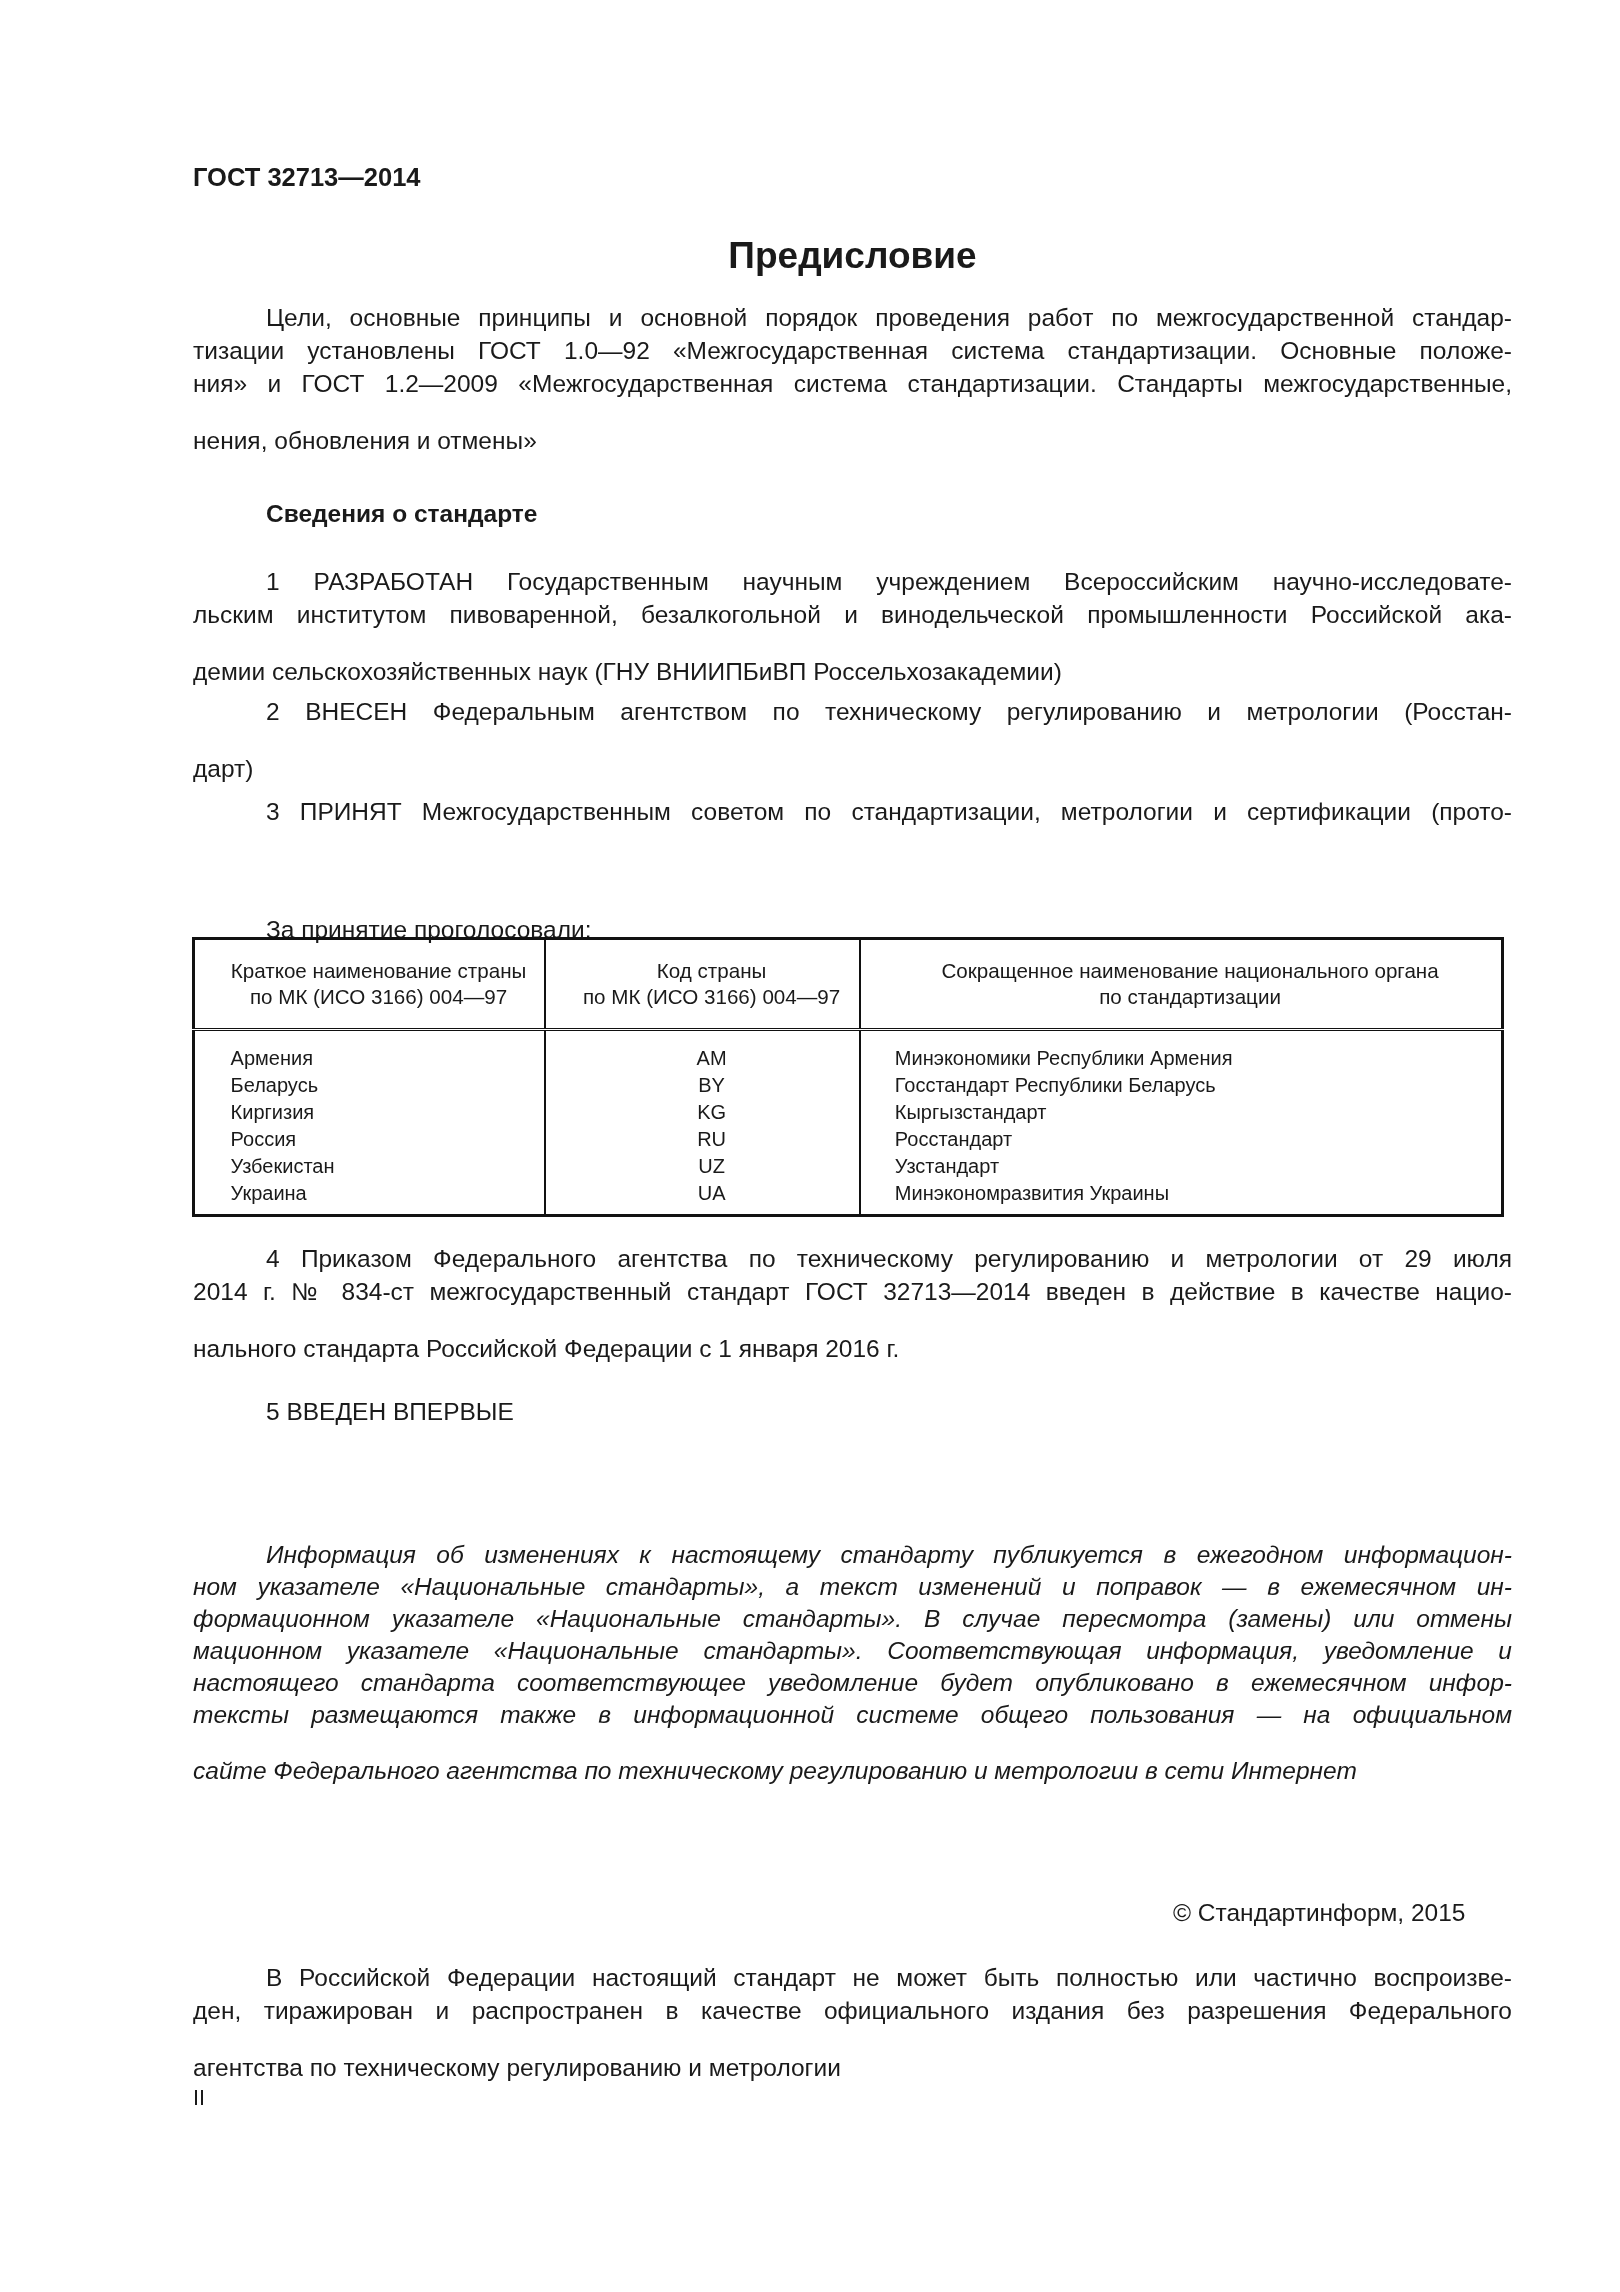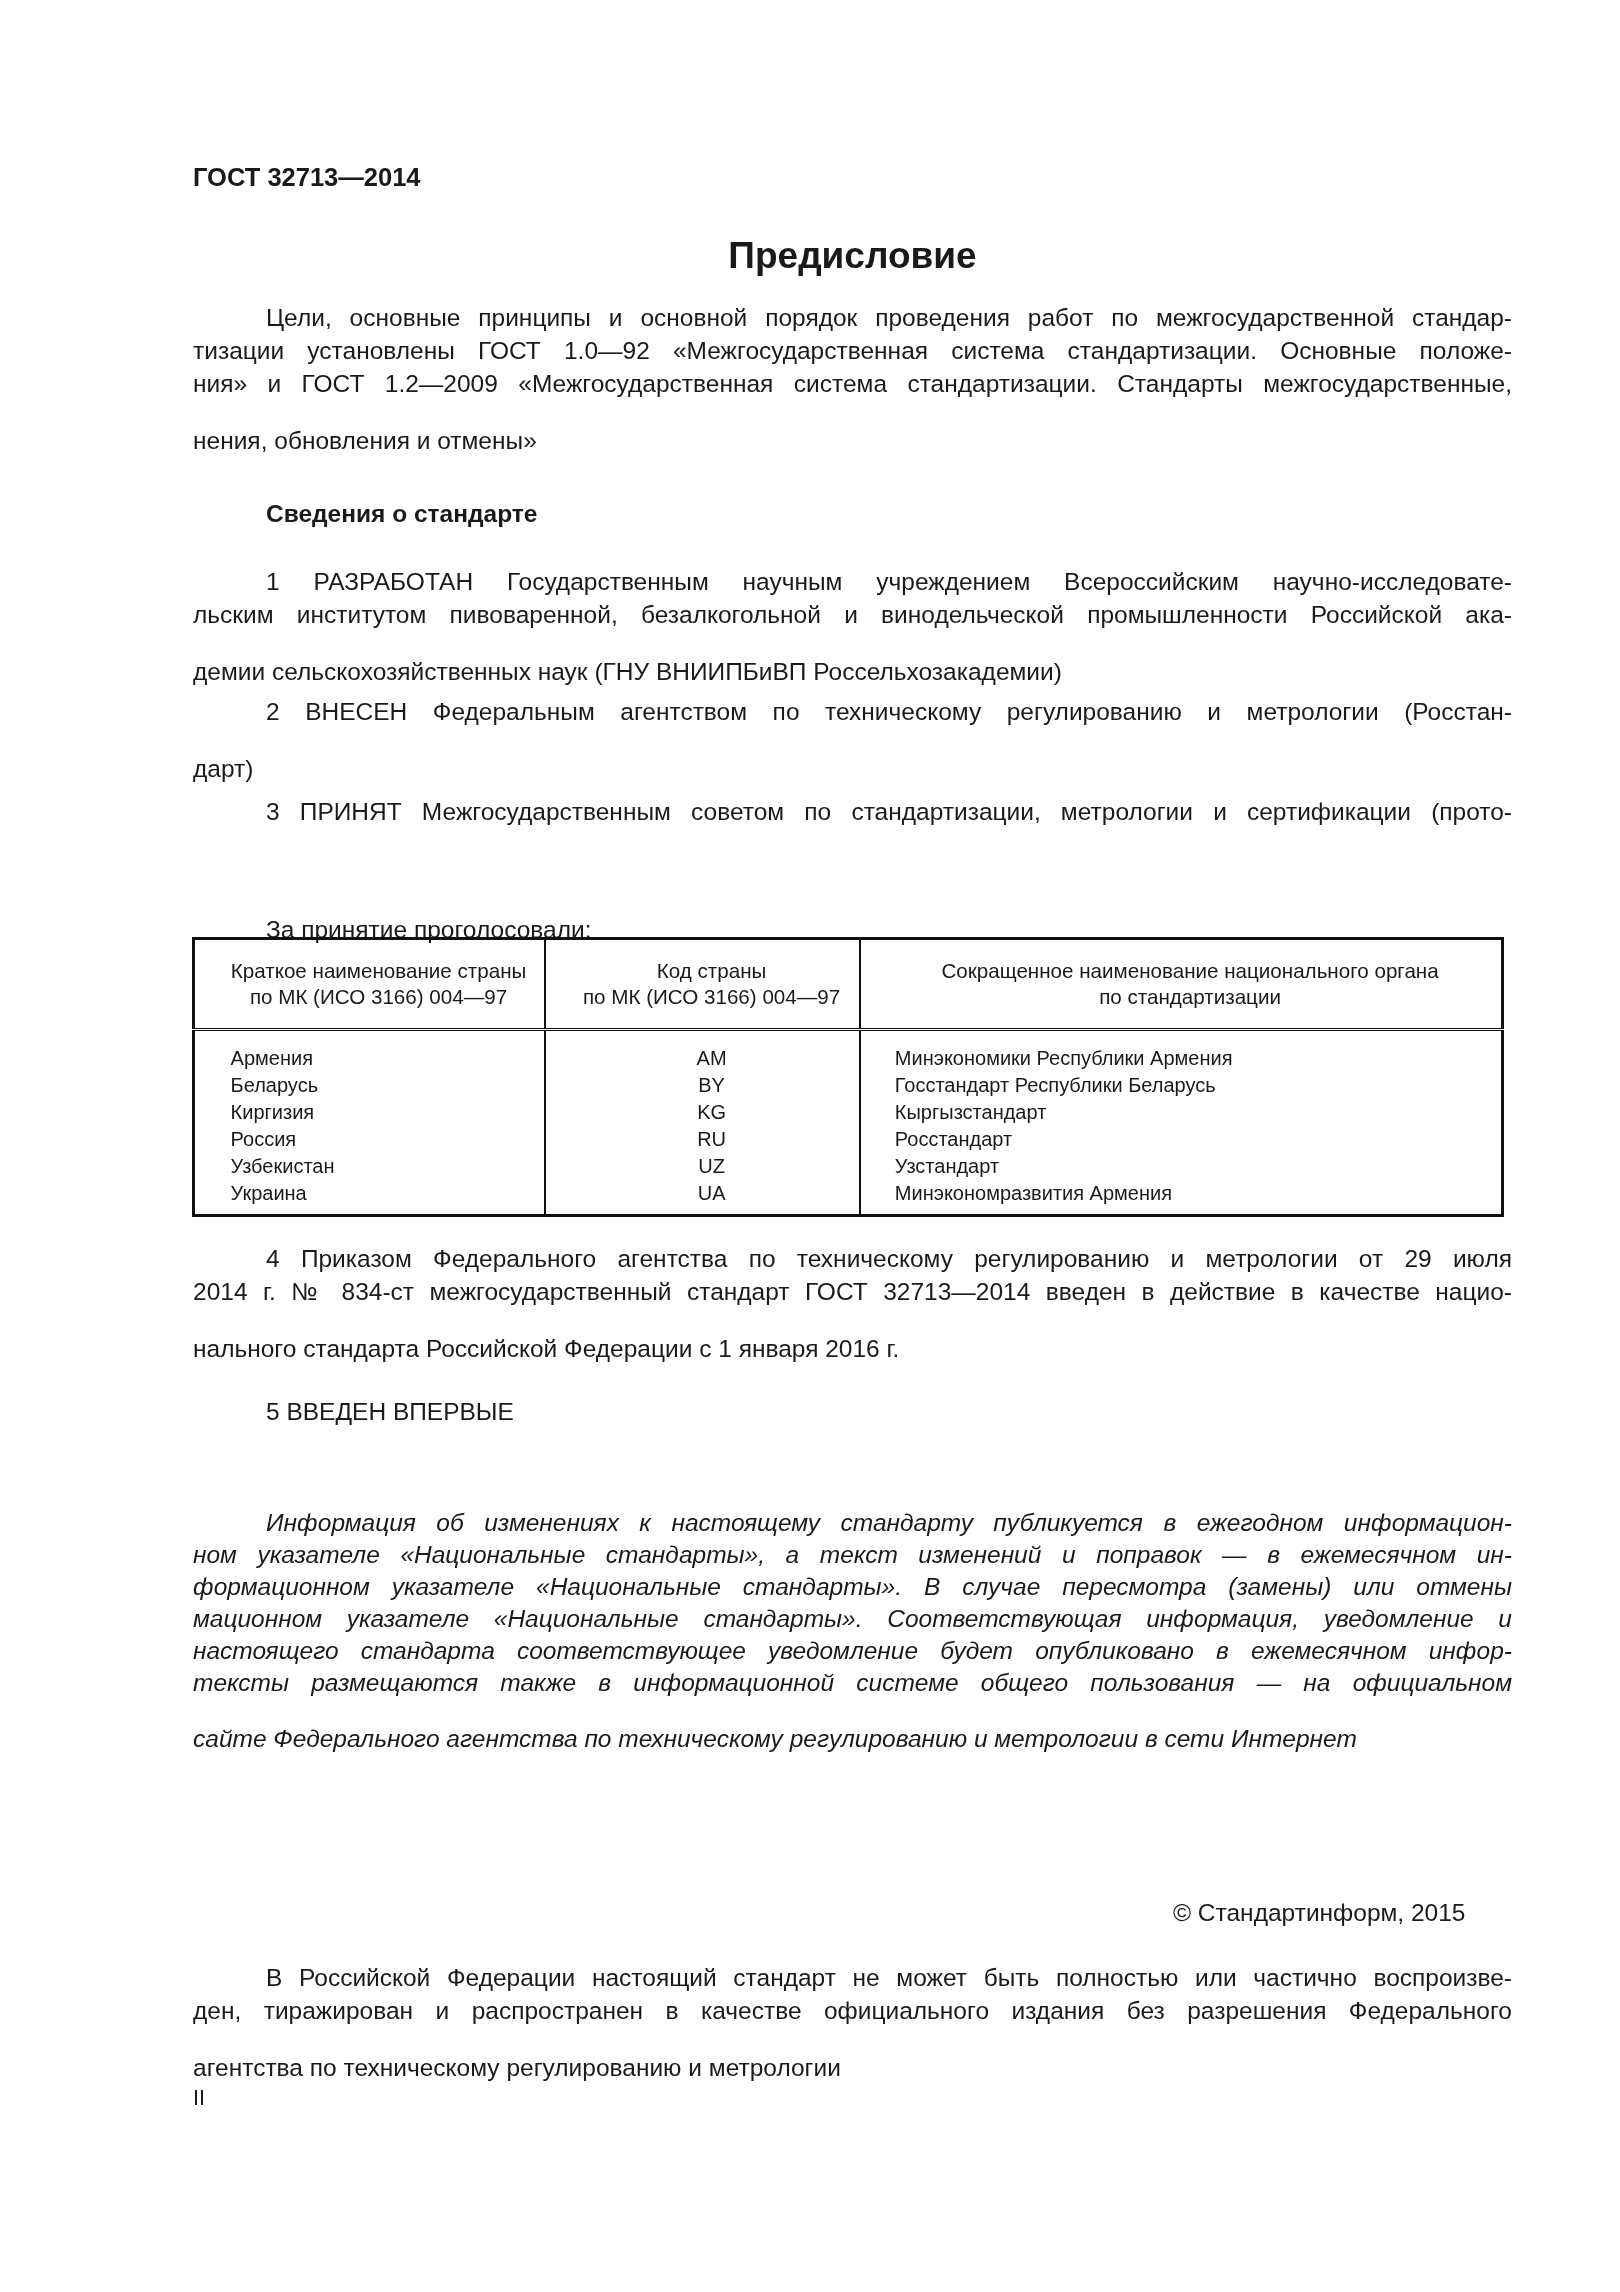--- a/index.html
+++ b/index.html
@@ -99,37 +99,37 @@
         <span class="cell-line">RU</span>
         <span class="cell-line">UZ</span>
         <span class="cell-line">UA</span>
       </td>
       <td class="col-body">
         <span class="cell-line">Минэкономики Республики Армения</span>
         <span class="cell-line">Госстандарт Республики Беларусь</span>
         <span class="cell-line">Кыргызстандарт</span>
         <span class="cell-line">Росстандарт</span>
         <span class="cell-line">Узстандарт</span>
-        <span class="cell-line">Минэкономразвития Армения</span>
+        <span class="cell-line">Минэкономразвития Украины</span>
       </td>
     </tr>
   </tbody>
 </table>
 
 <div class="para" style="top:1242px">
   <span class="ln ind">4  Приказом Федерального агентства по техническому регулированию и метрологии от 29 июля</span>
   <span class="ln">2014 г. № 834-ст межгосударственный стандарт ГОСТ 32713—2014 введен в действие в качестве нацио-</span>
   <span class="ln last">нального стандарта Российской Федерации с 1 января 2016 г.</span>
 </div>
 
 <div class="para" style="top:1371px">
   <span class="ln last ind">5  ВВЕДЕН ВПЕРВЫЕ</span>
 </div>
 
-<div class="para ital" style="top:1506px">
+<div class="para ital" style="top:1538px">
   <span class="ln ind">Информация об изменениях к настоящему стандарту публикуется в ежегодном информацион-</span>
   <span class="ln">ном указателе «Национальные стандарты», а текст изменений и поправок — в ежемесячном ин-</span>
   <span class="ln">формационном указателе «Национальные стандарты». В случае пересмотра (замены) или отмены</span>
   <span class="ln">мационном указателе «Национальные стандарты». Соответствующая информация, уведомление и</span>
   <span class="ln">настоящего стандарта соответствующее уведомление будет опубликовано в ежемесячном инфор-</span>
   <span class="ln">тексты размещаются также в информационной системе общего пользования — на официальном</span>
   <span class="ln last">сайте Федерального агентства по техническому регулированию и метрологии в сети Интернет</span>
 </div>
 
 <div class="abs copy">©  Стандартинформ, 2015</div>

